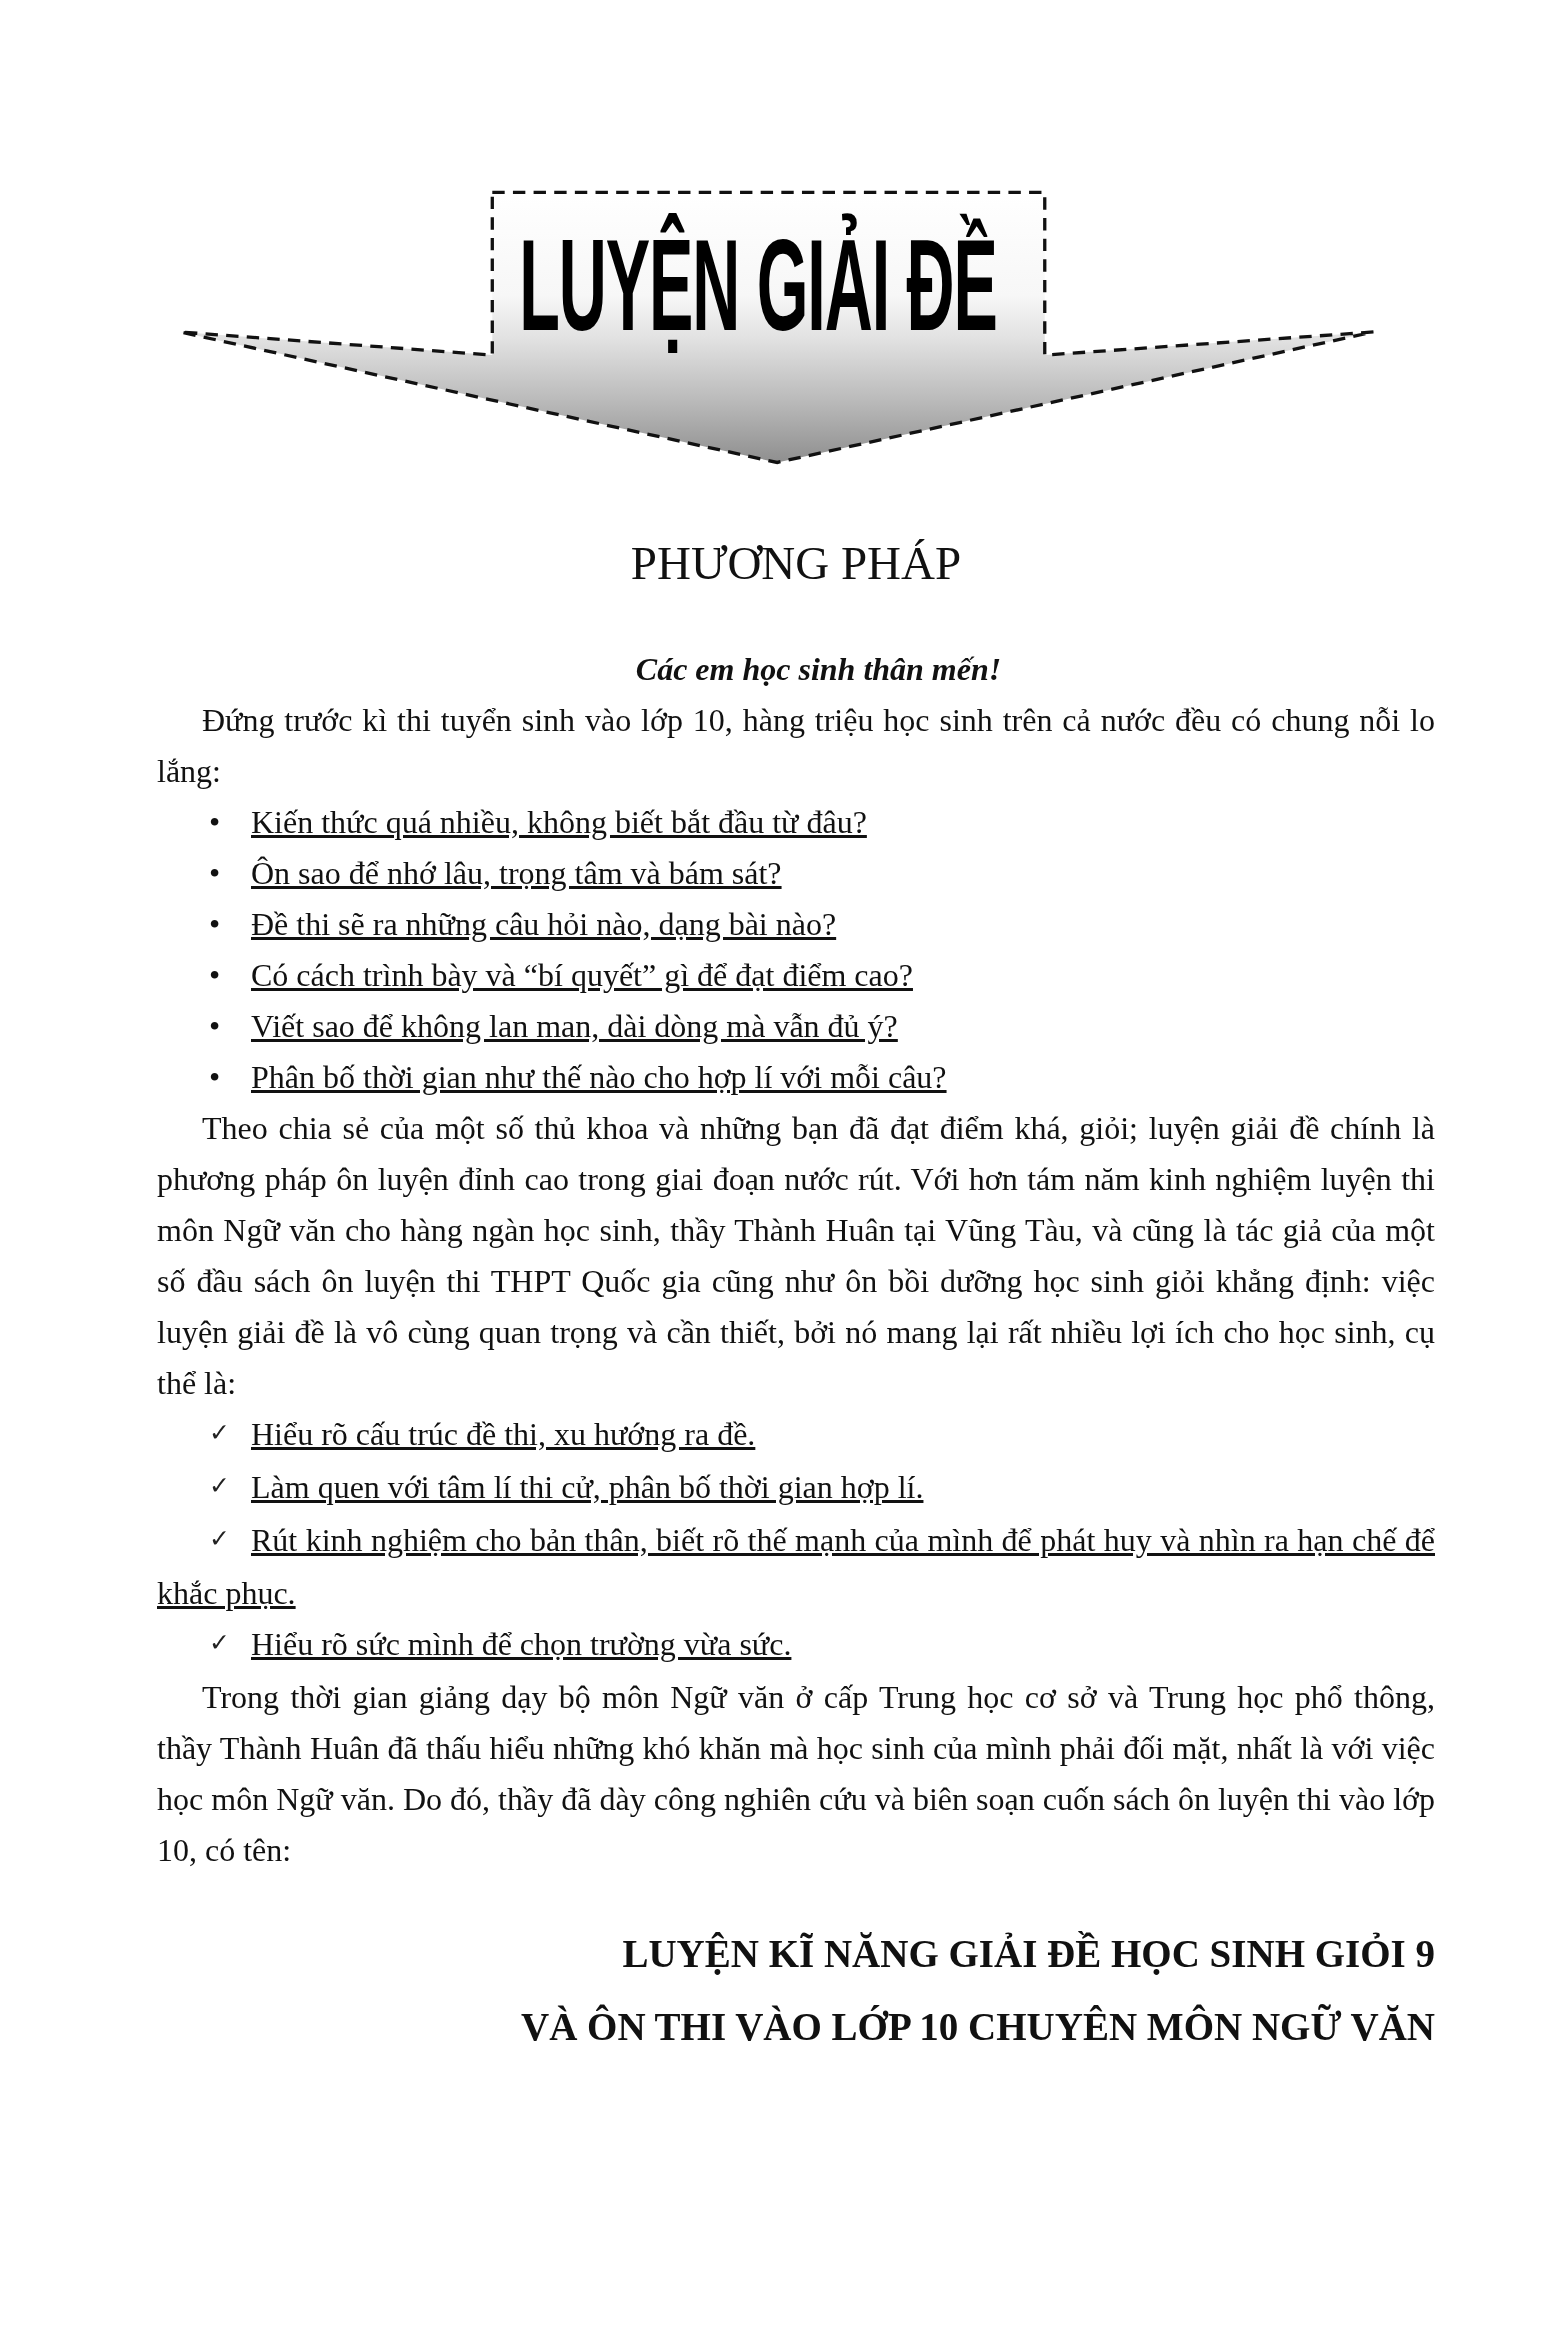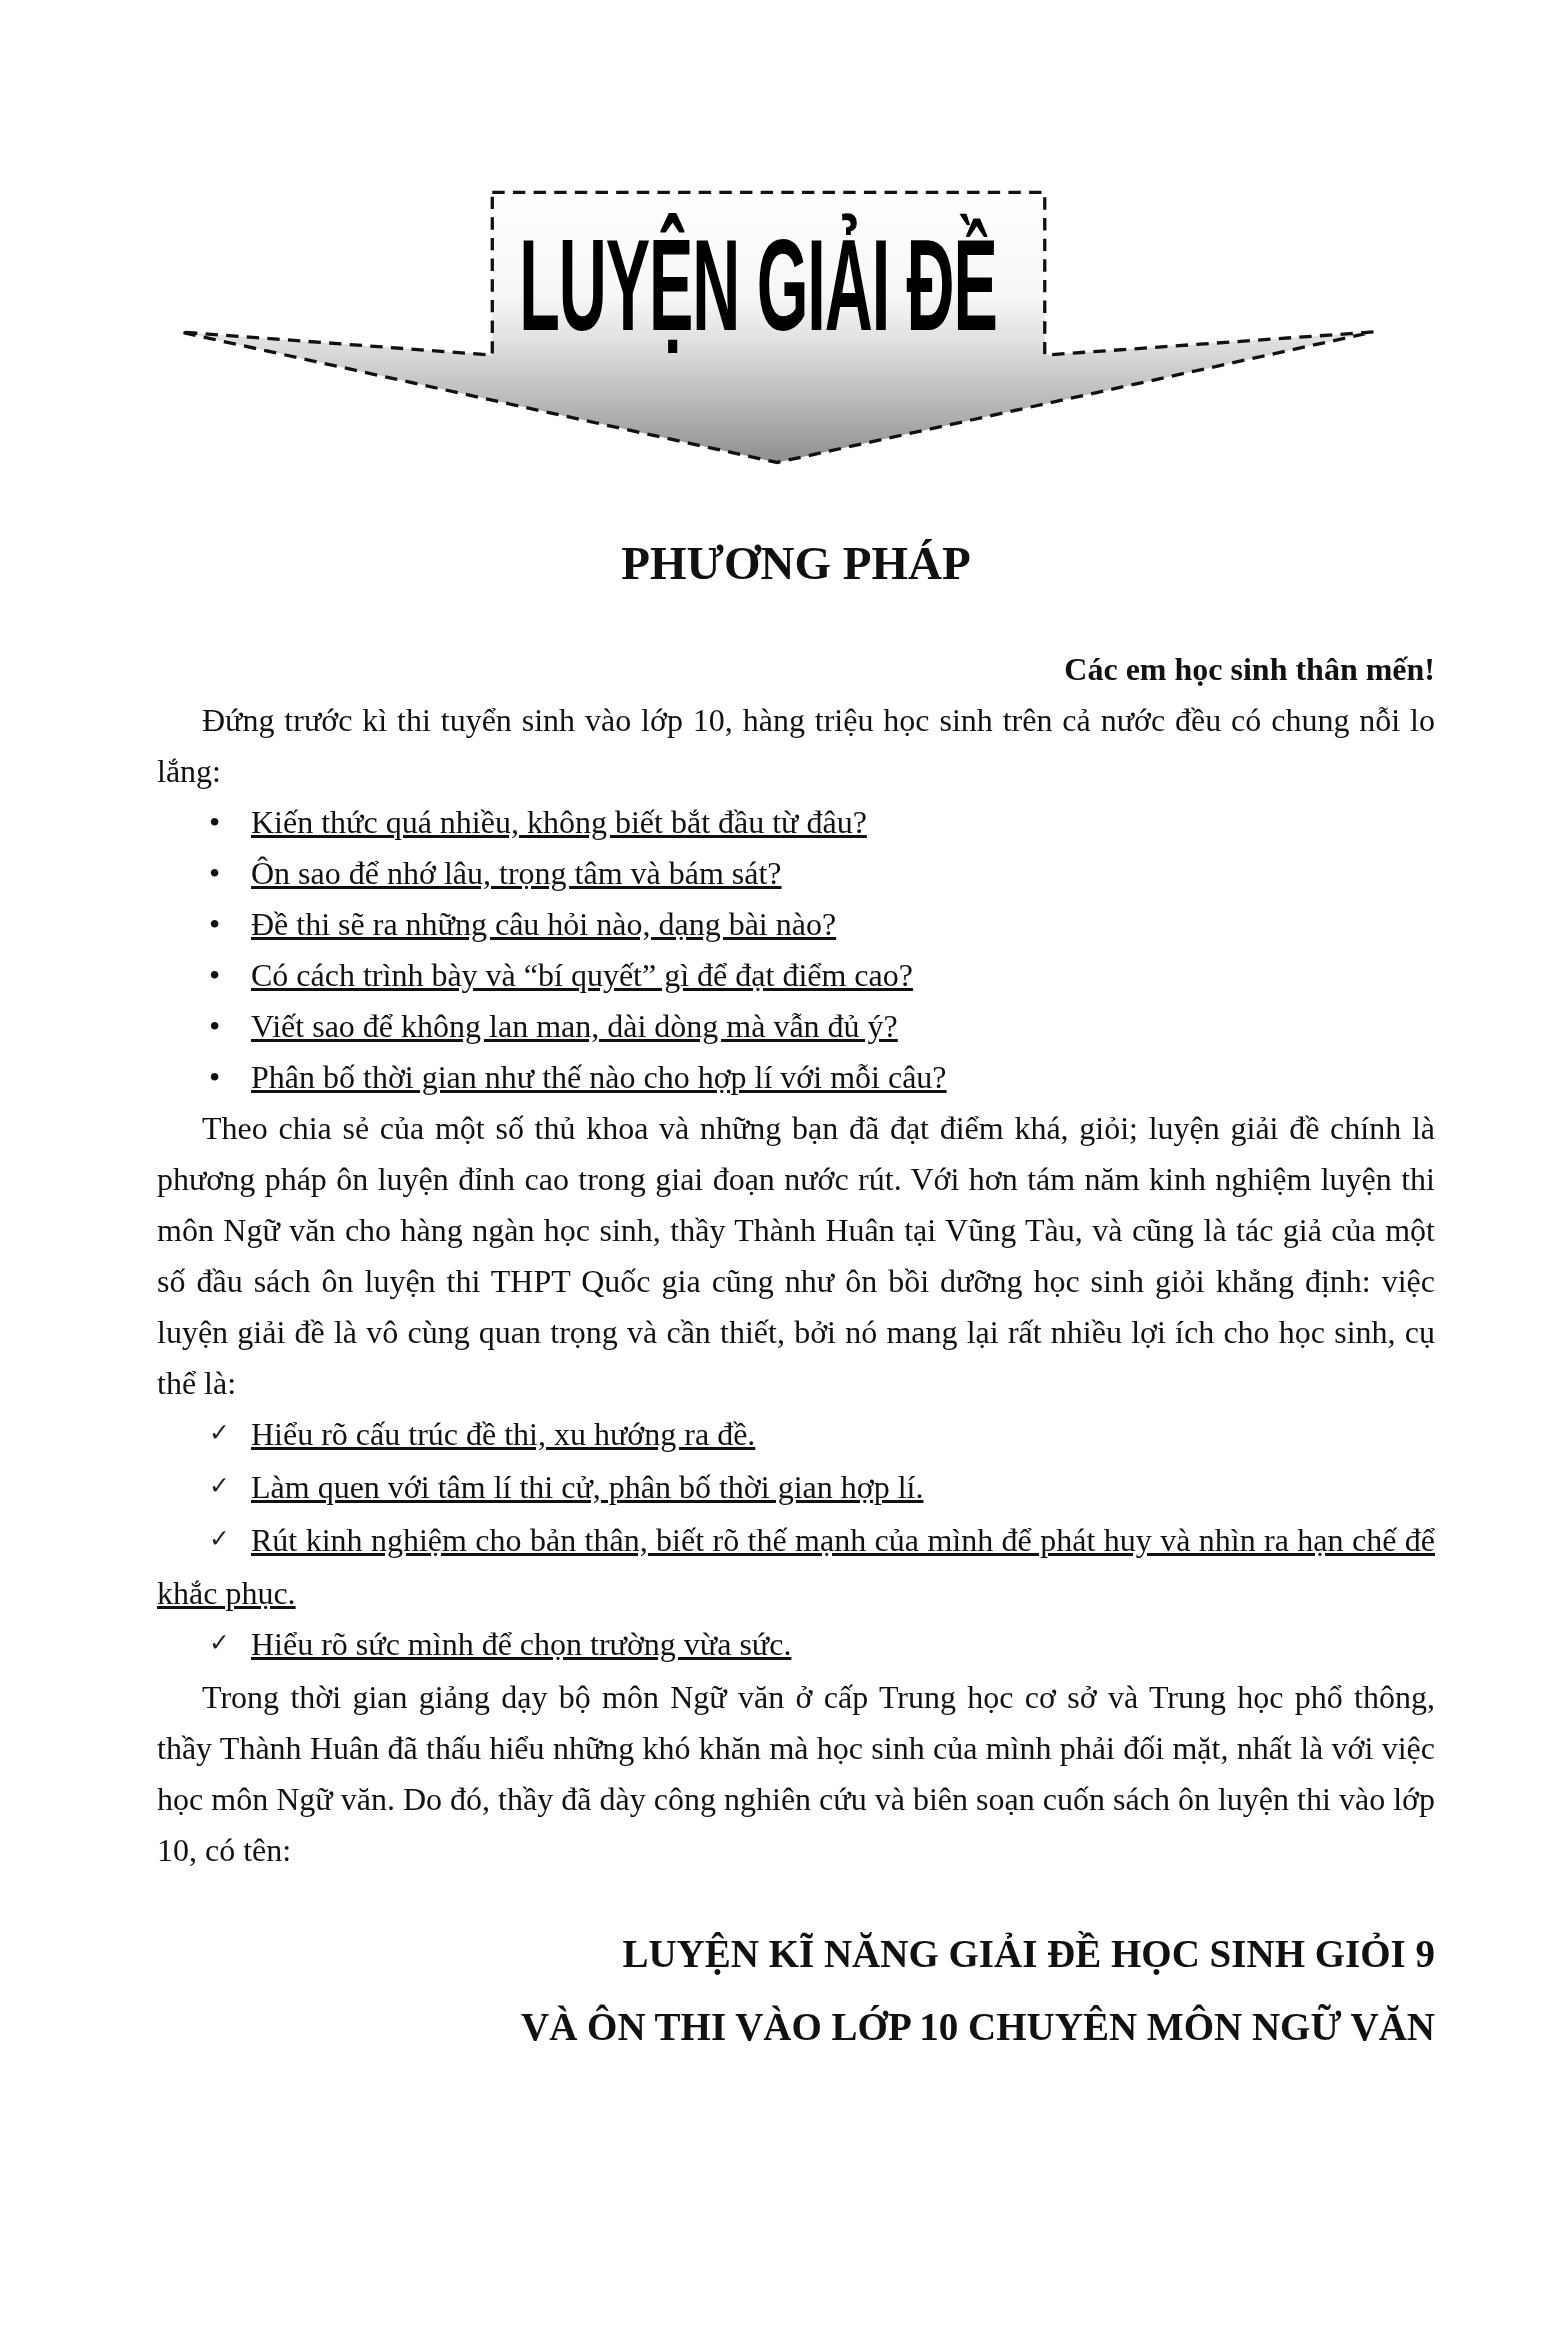--- a/index.html
+++ b/index.html
@@ -42,35 +42,36 @@
     color: #000000;
   }
 
   
   .content {
     padding: 0 126px 0 157px;
   }
   .main-title {
     margin-top: 13.2px;
     text-align: center;
-    font-weight: bold;
+    font-weight: normal;
     font-size: 47px;
     line-height: 76px;
   }
   p {
     margin: 0;
     font-size: 32px;
     line-height: 51px;
     text-align: justify;
     text-indent: 45px;
   }
   .salutation {
     margin-top: 43px;
     font-weight: bold;
-    text-align: right;
+    font-style: italic;
+    text-align: center;
   }
   .li {
     text-indent: 52px;
     text-decoration: underline;
   }
   .marker {
     display: inline-block;
     width: 42px;
     text-indent: 0;
   }

